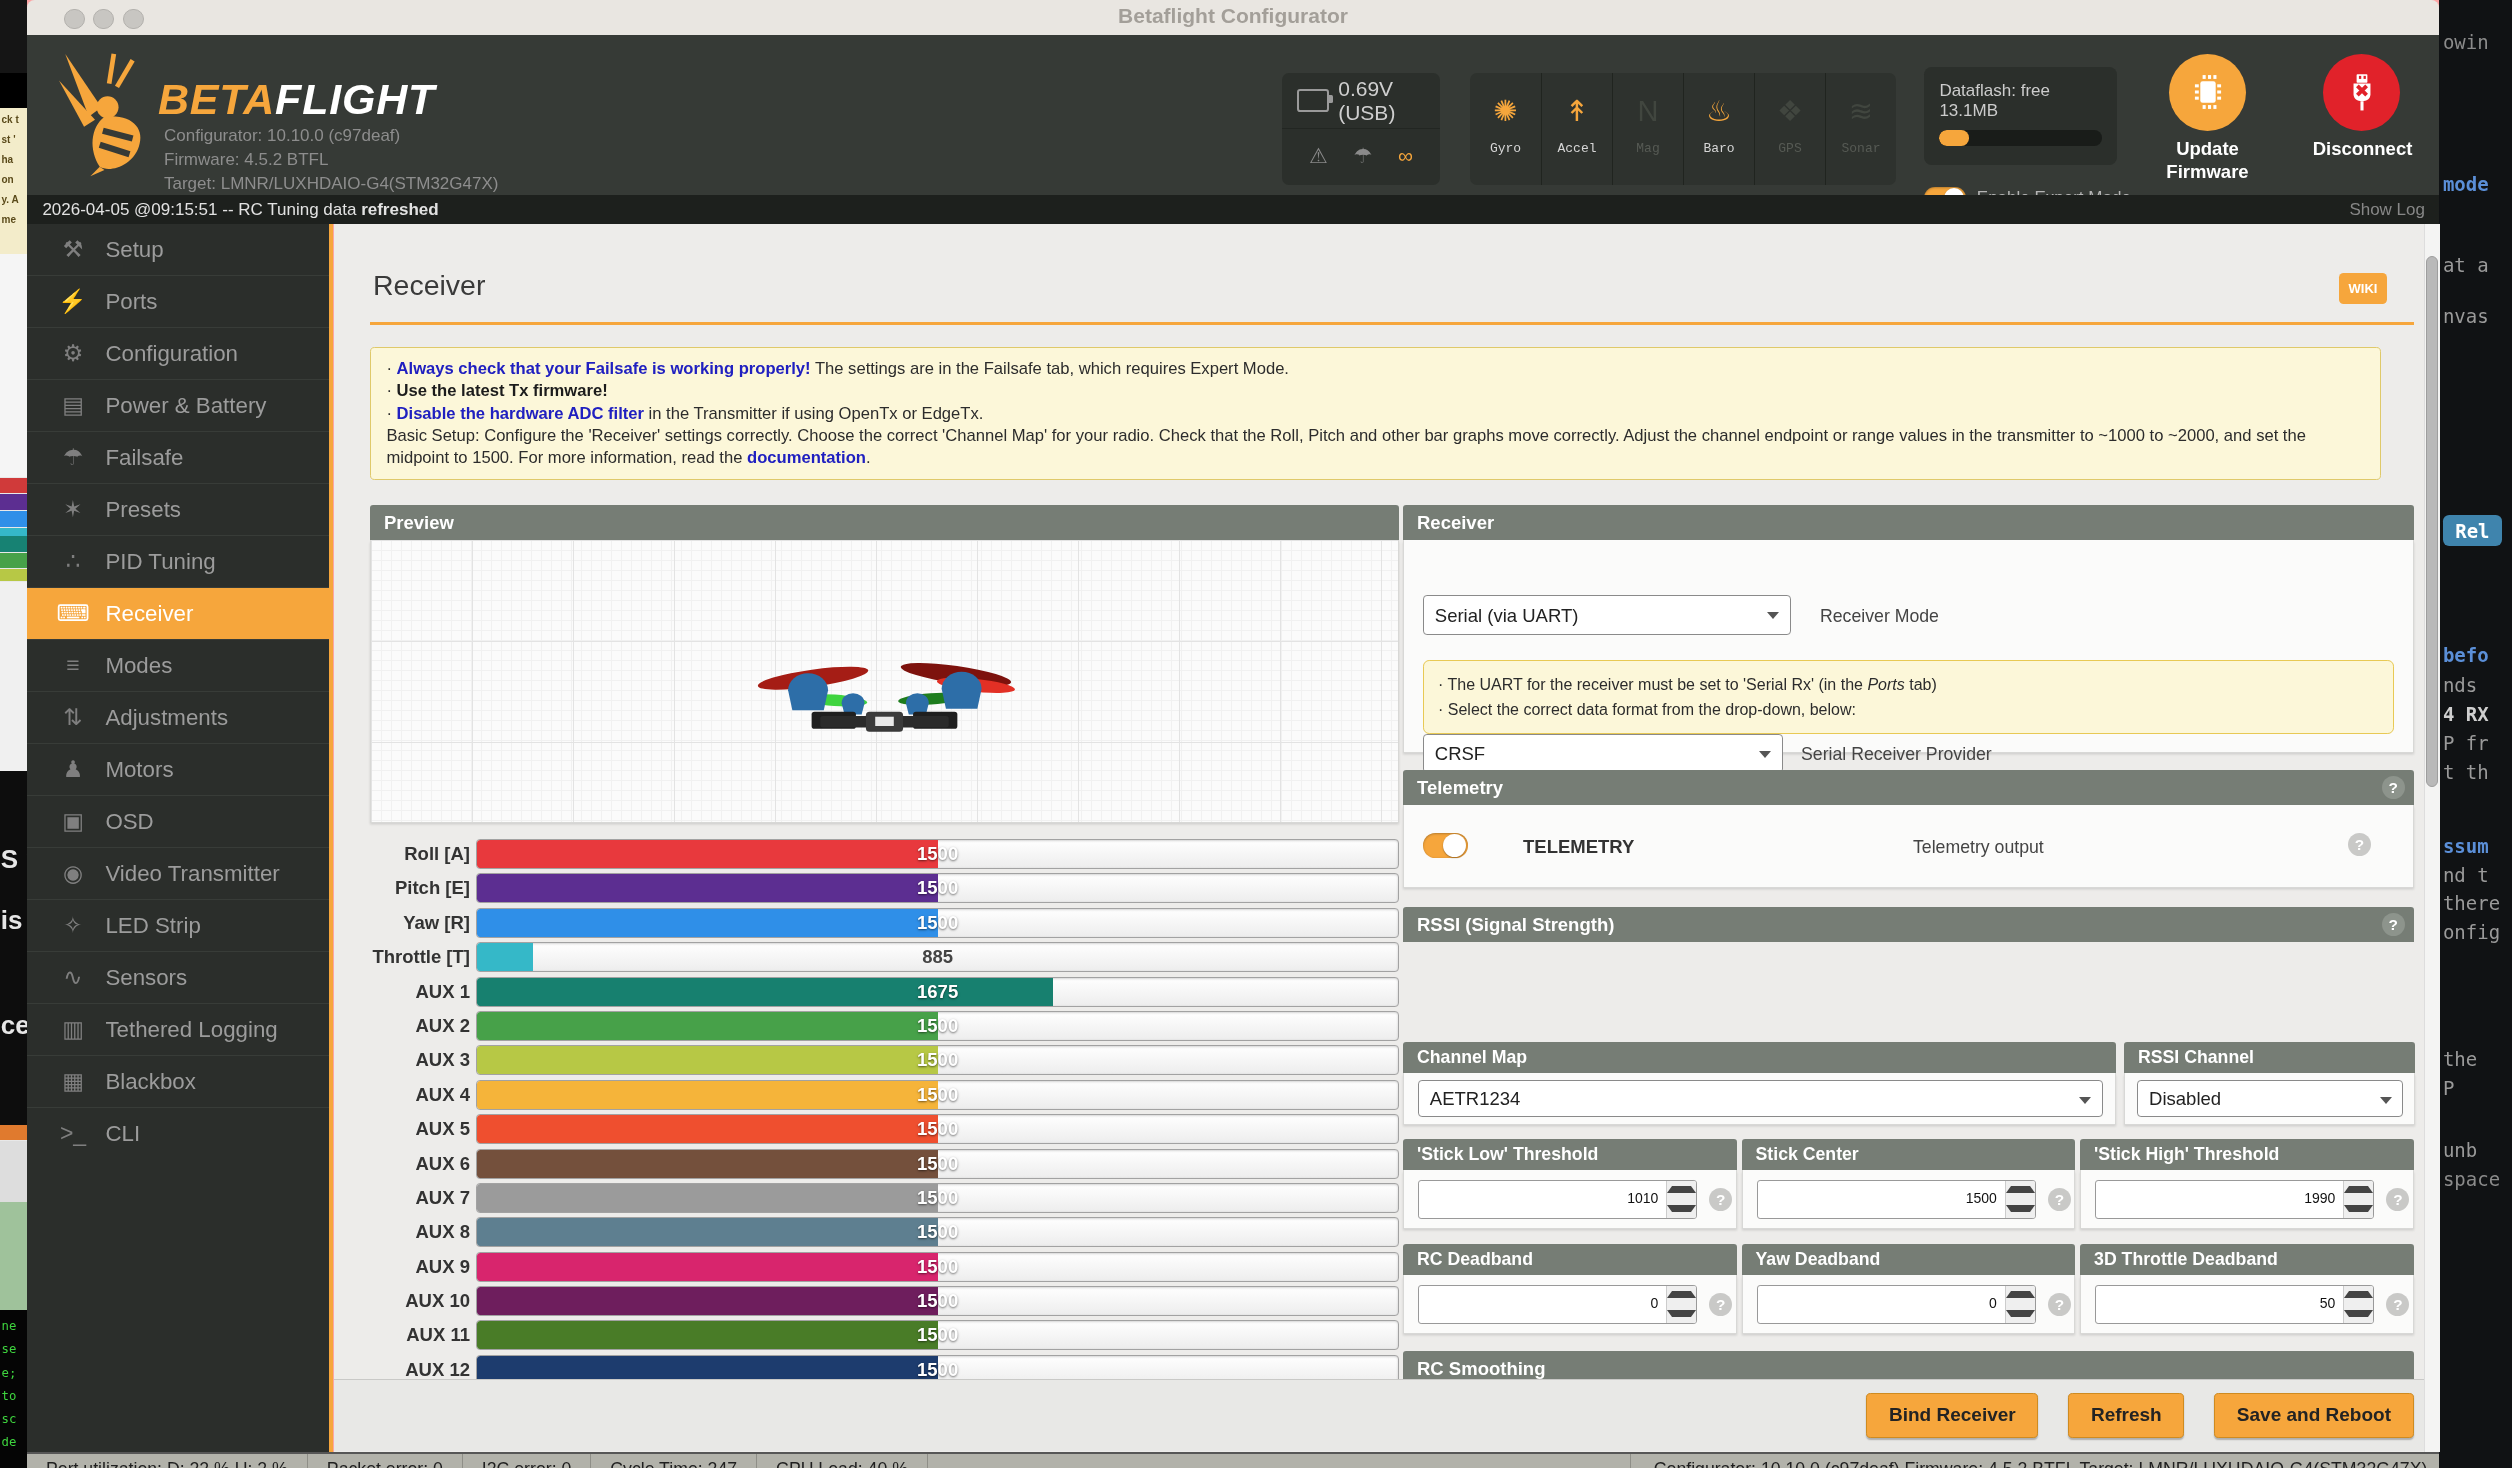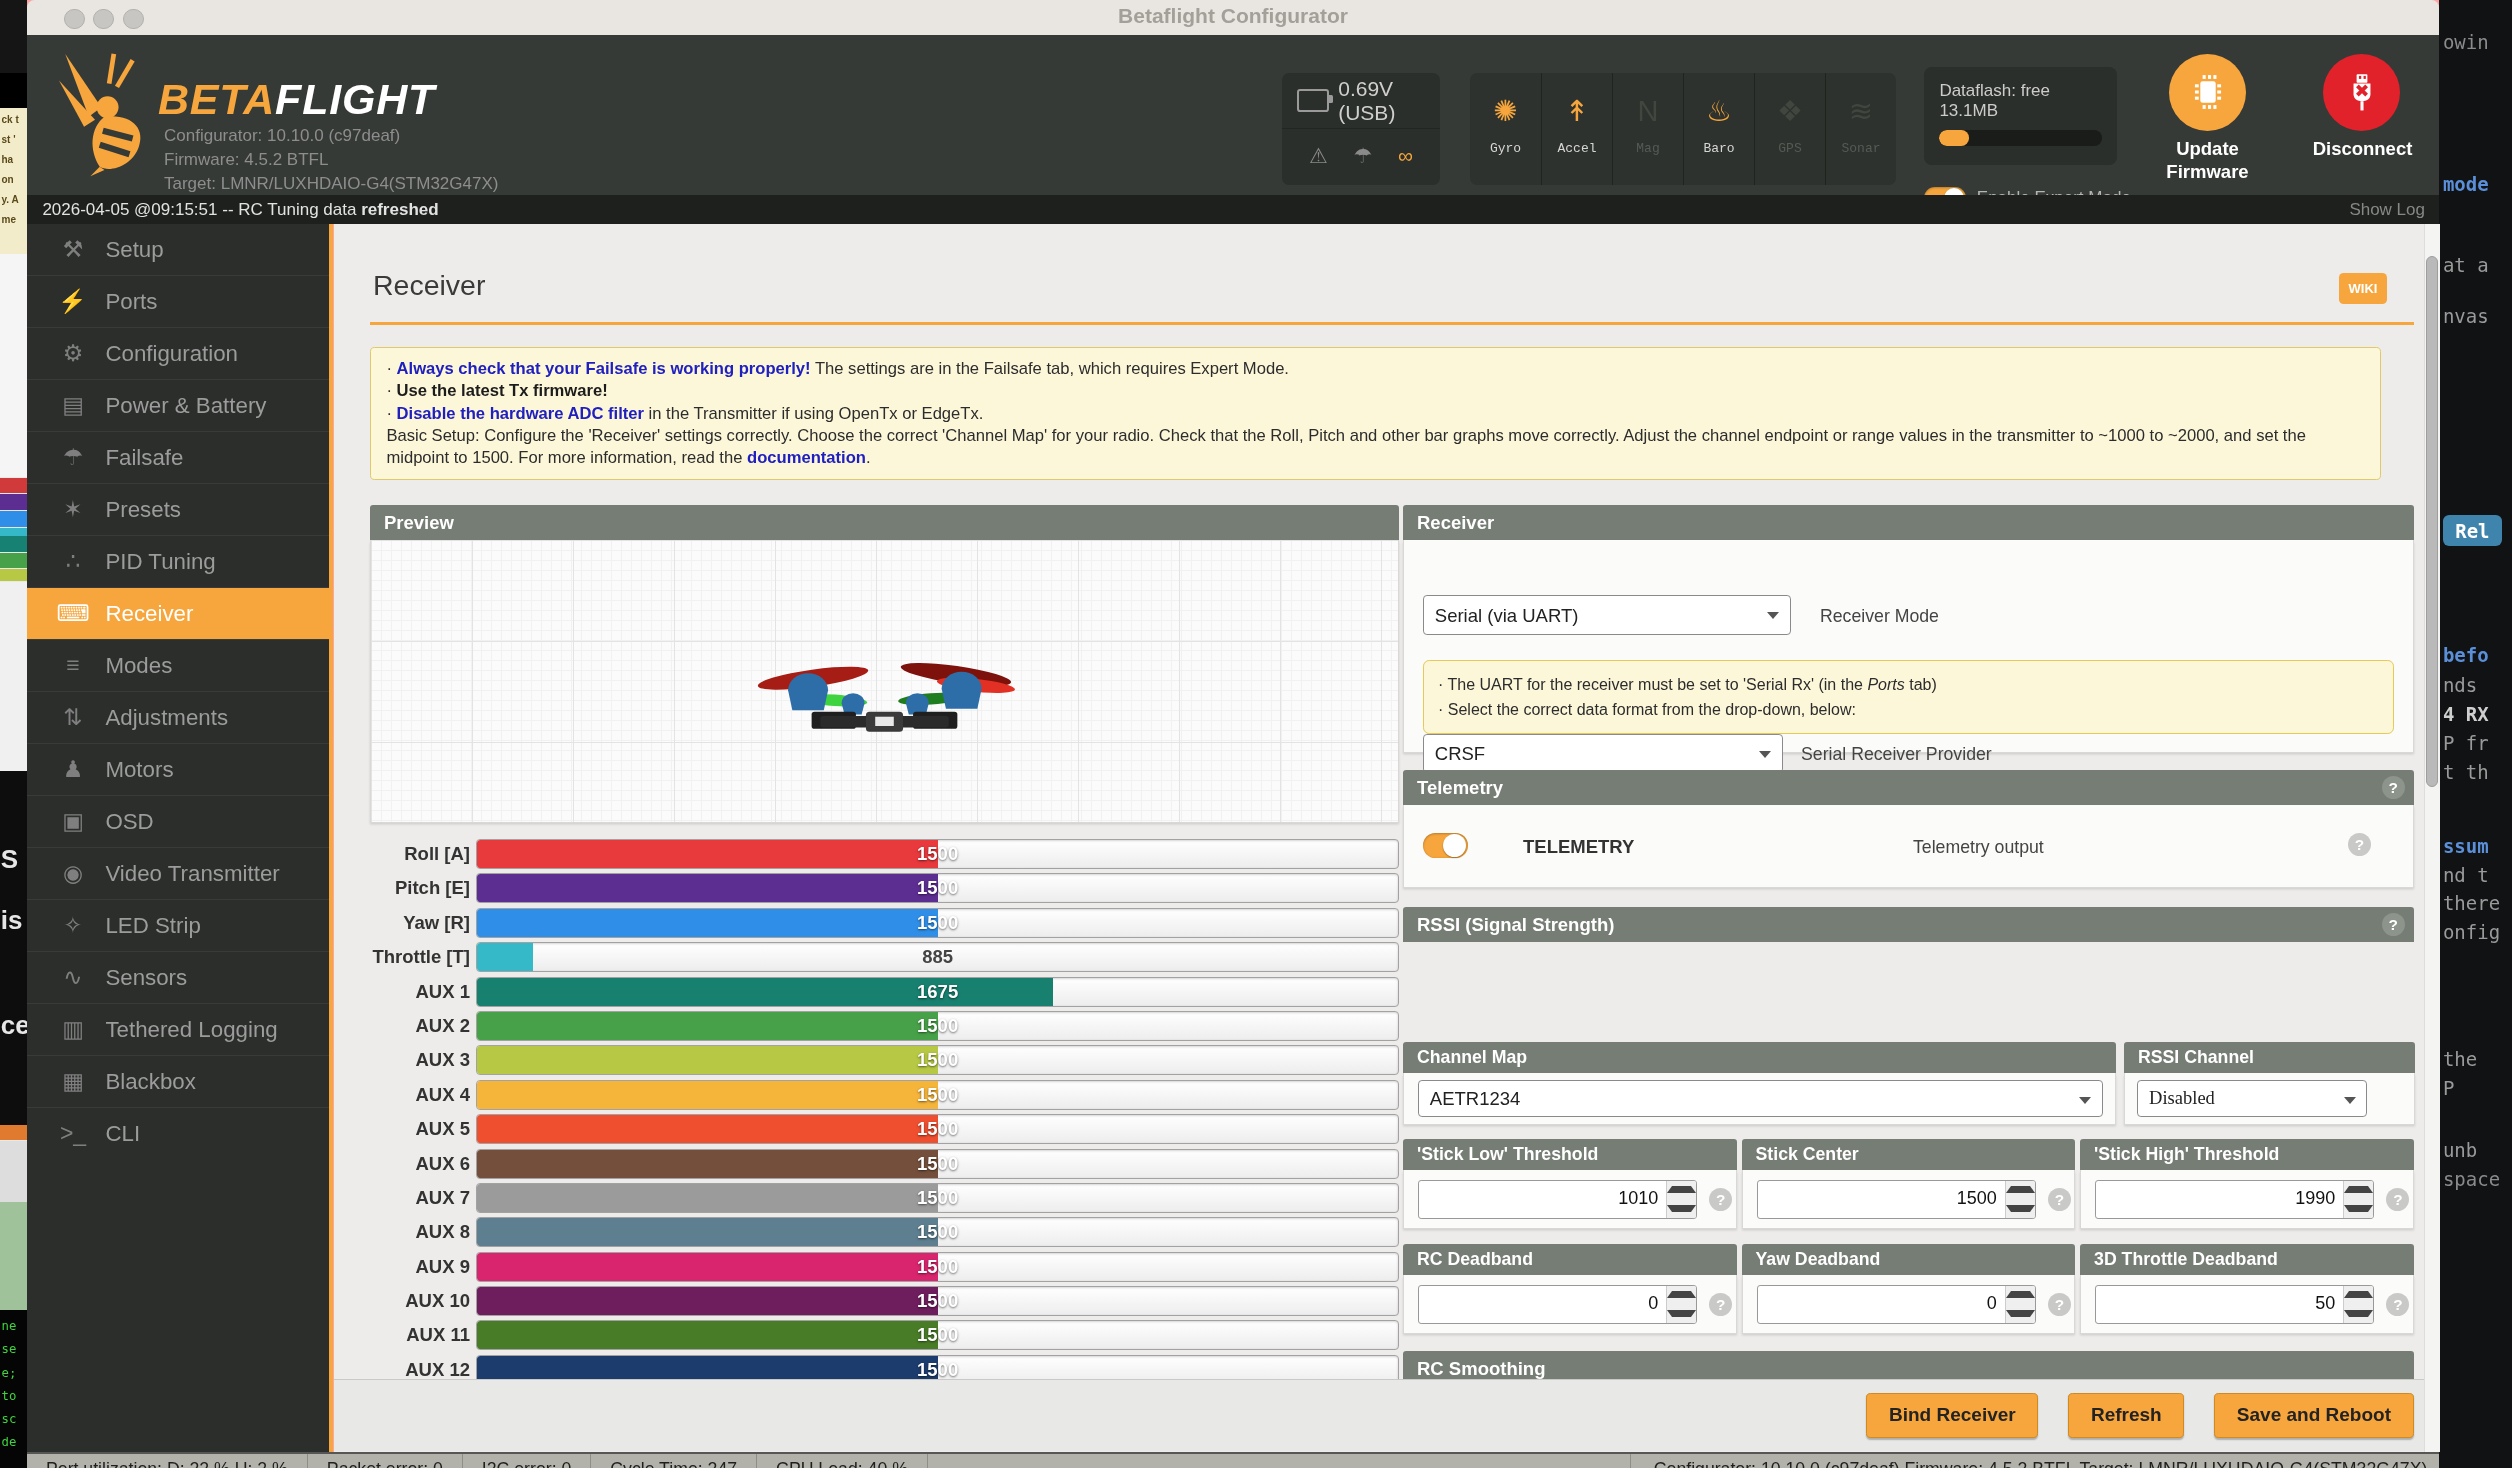--- a/index.html
+++ b/index.html
@@ -142,28 +142,28 @@
           box-shadow:0 0.8px 1.5px rgba(0,0,0,.4);}
   .toggle.on{background:#f6a63c;} .toggle.on .knob{left:20px;}
   .toggle.small{width:42px;height:21.6px;} .toggle.small .knob{width:20px;height:20px;}
 
   .map-panel{position:absolute;left:0;top:818px;width:713px;}
   .map-panel .panel-body{height:51px;}
   .rssich-panel{position:absolute;left:721px;top:818px;width:291px;}
   .rssich-panel .panel-body{height:51px;}
   .head-sm{height:31px;font-size:17.7px;line-height:31px;}
   .sel-map{position:absolute;left:14px;top:7px;width:685px;height:37px;line-height:35px;}
-  .sel-rssich{position:absolute;left:12.3px;top:7px;width:230px;height:37px;line-height:35px;font-family:Liberation Serif, serif;}
+  .sel-rssich{position:absolute;left:12.3px;top:7px;width:266px;height:37px;line-height:35px;}
 
   .cell-row{position:absolute;left:0;width:1011px;display:flex;gap:4.6px;}
   .cell-row.thr{top:915px;} .cell-row.dead{top:1020px;}
   .cell{width:334px;}
   .cell .panel-body{height:59px;display:flex;align-items:center;padding-left:14px;box-sizing:border-box;}
   .num{width:277px;height:37px;background:#fff;border:0.8px solid #999;border-radius:3.1px;display:flex;overflow:hidden;}
-  .num .val{flex:1;text-align:right;font-size:18px;line-height:35px;padding-right:7.7px;color:#111;}
+  .num .val{flex:1;text-align:right;font-size:14px;line-height:35px;padding-right:7.7px;color:#111;}
   .spin{width:29px;border-left:0.8px solid #ccc;background:#efefef;display:flex;flex-direction:column;}
   .spin div{flex:1;display:flex;align-items:center;justify-content:center;cursor:pointer;}
   .arr-up{width:0;height:0;border-left:5.4px solid transparent;border-right:5.4px solid transparent;border-bottom:7px solid #444;}
   .arr-dn{width:0;height:0;border-left:5.4px solid transparent;border-right:5.4px solid transparent;border-top:7px solid #444;}
   .cell .help{margin-left:12.3px;flex:none;}
 
   .smooth-panel{position:absolute;left:0;top:1127px;width:1011px;}
 
   
   .bottombar{position:absolute;left:0;top:1155px;width:2105px;height:72px;background:#e8e8e6;

